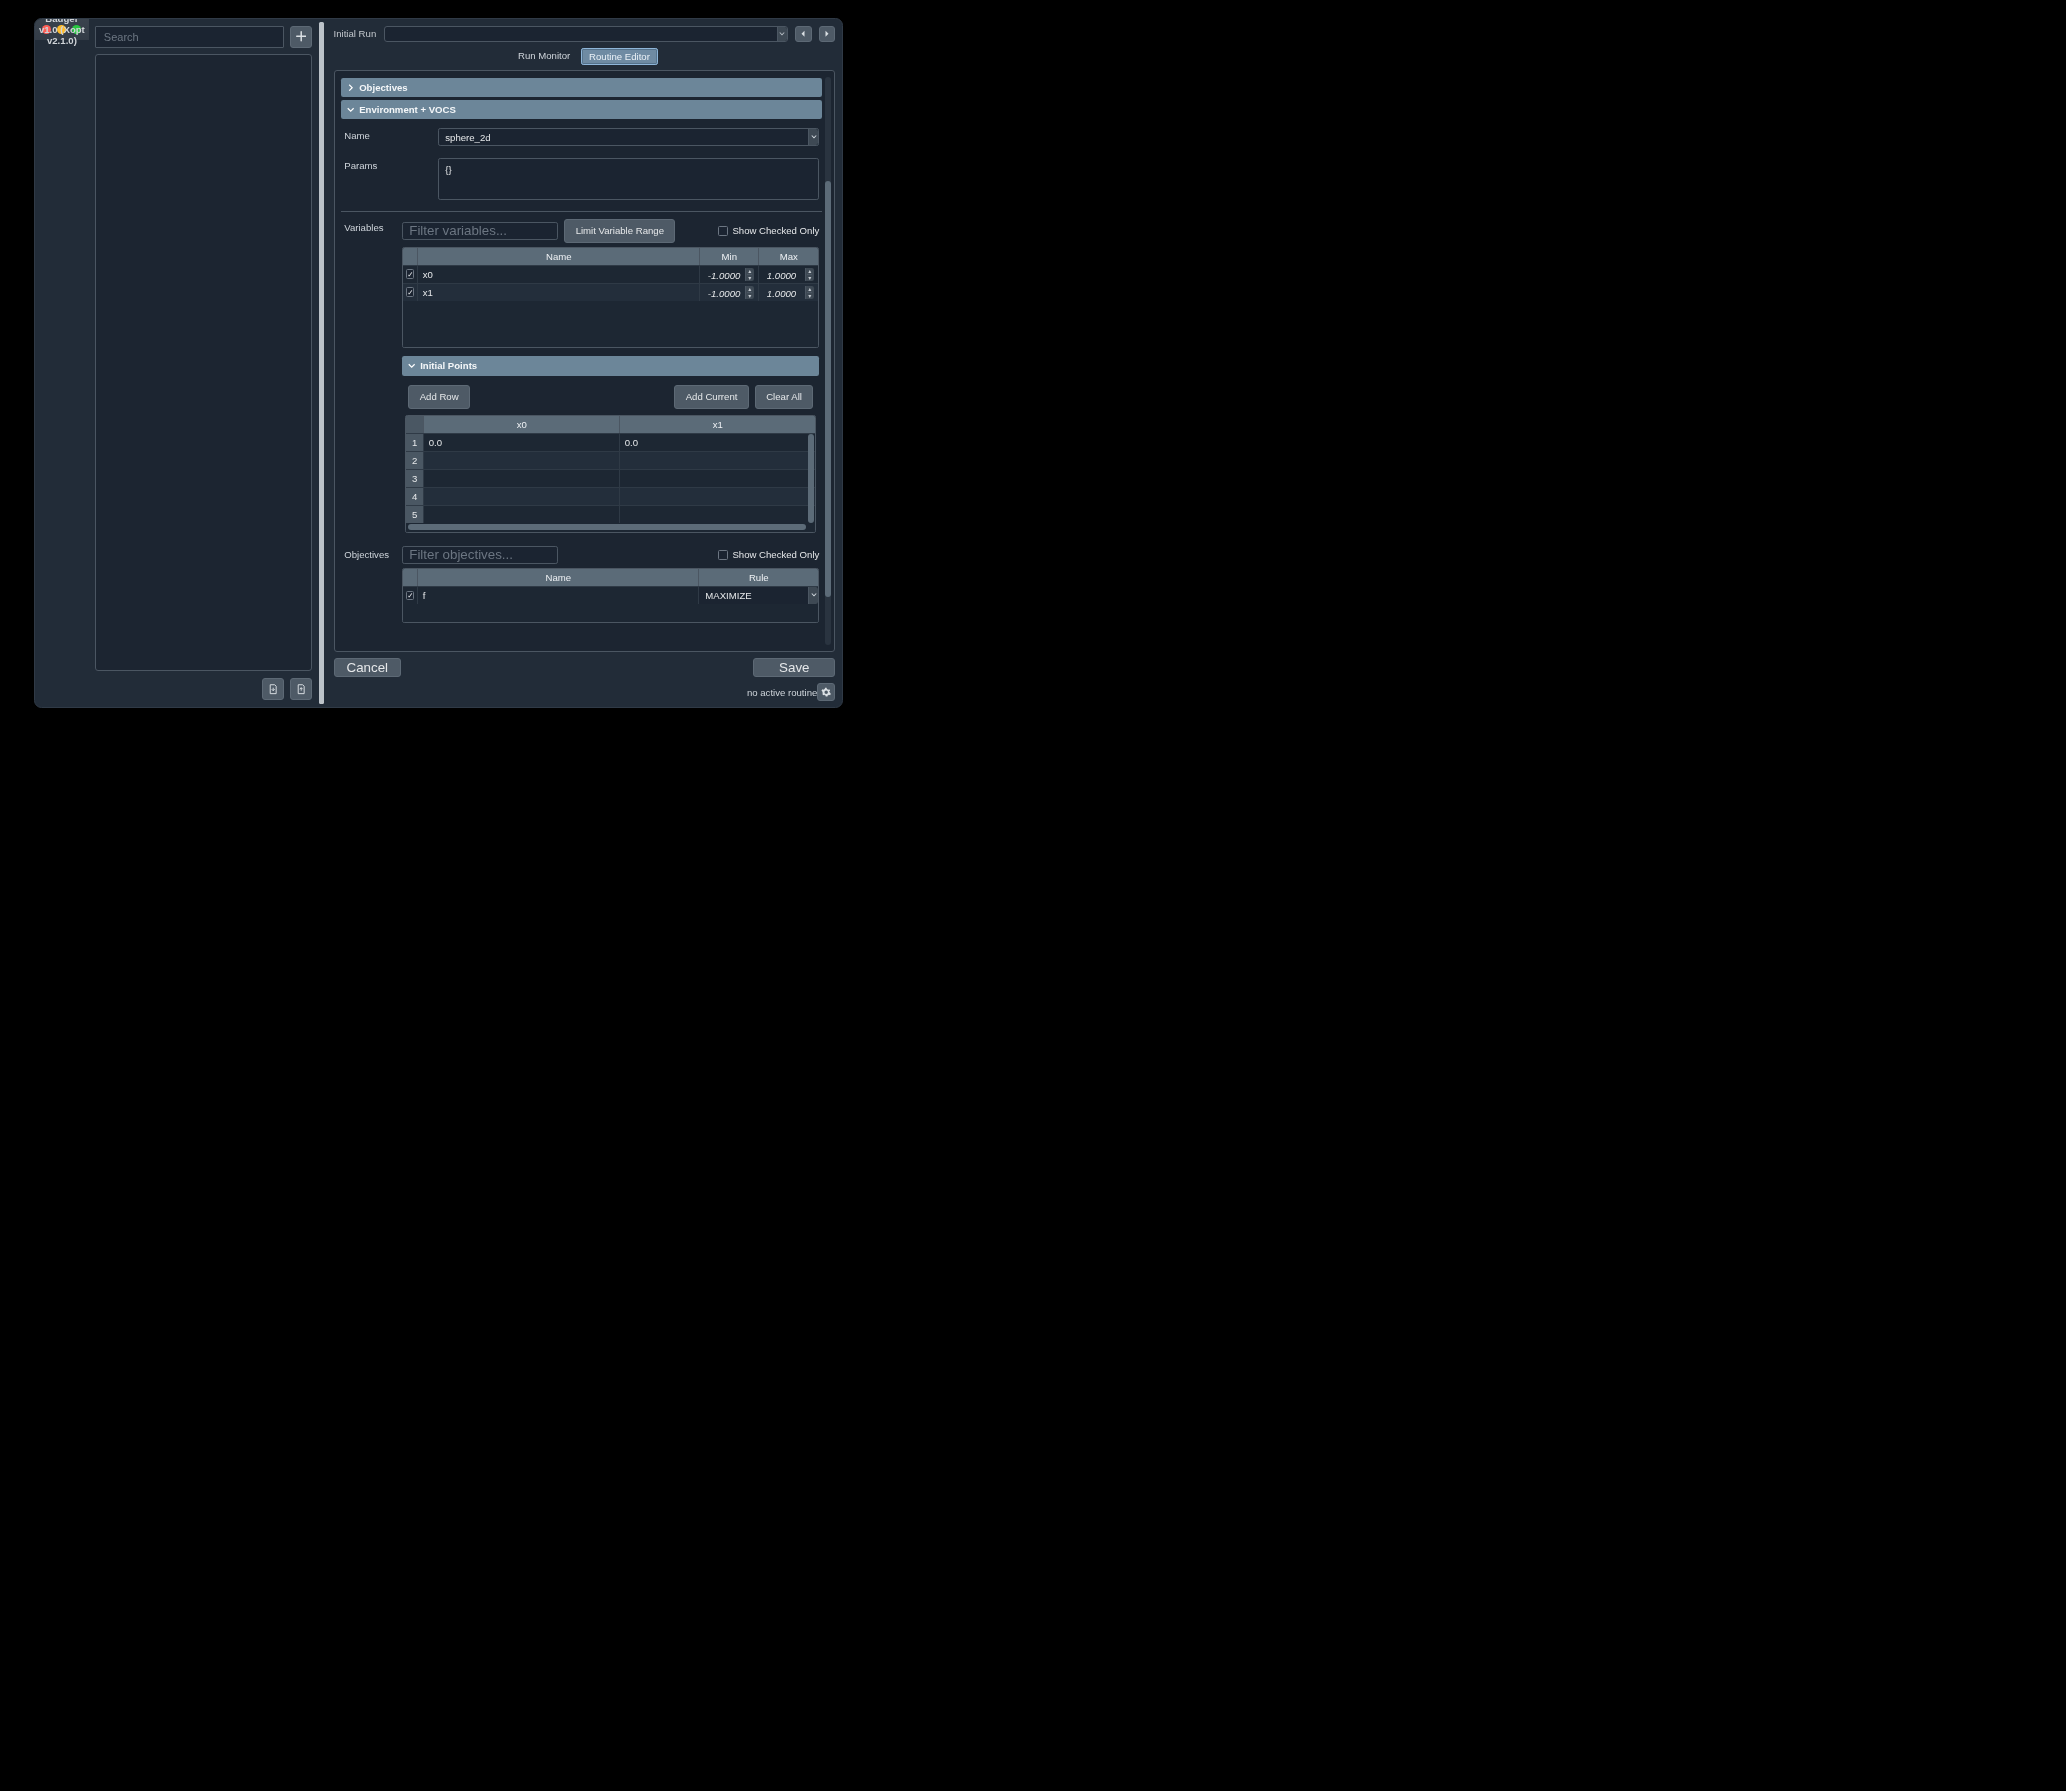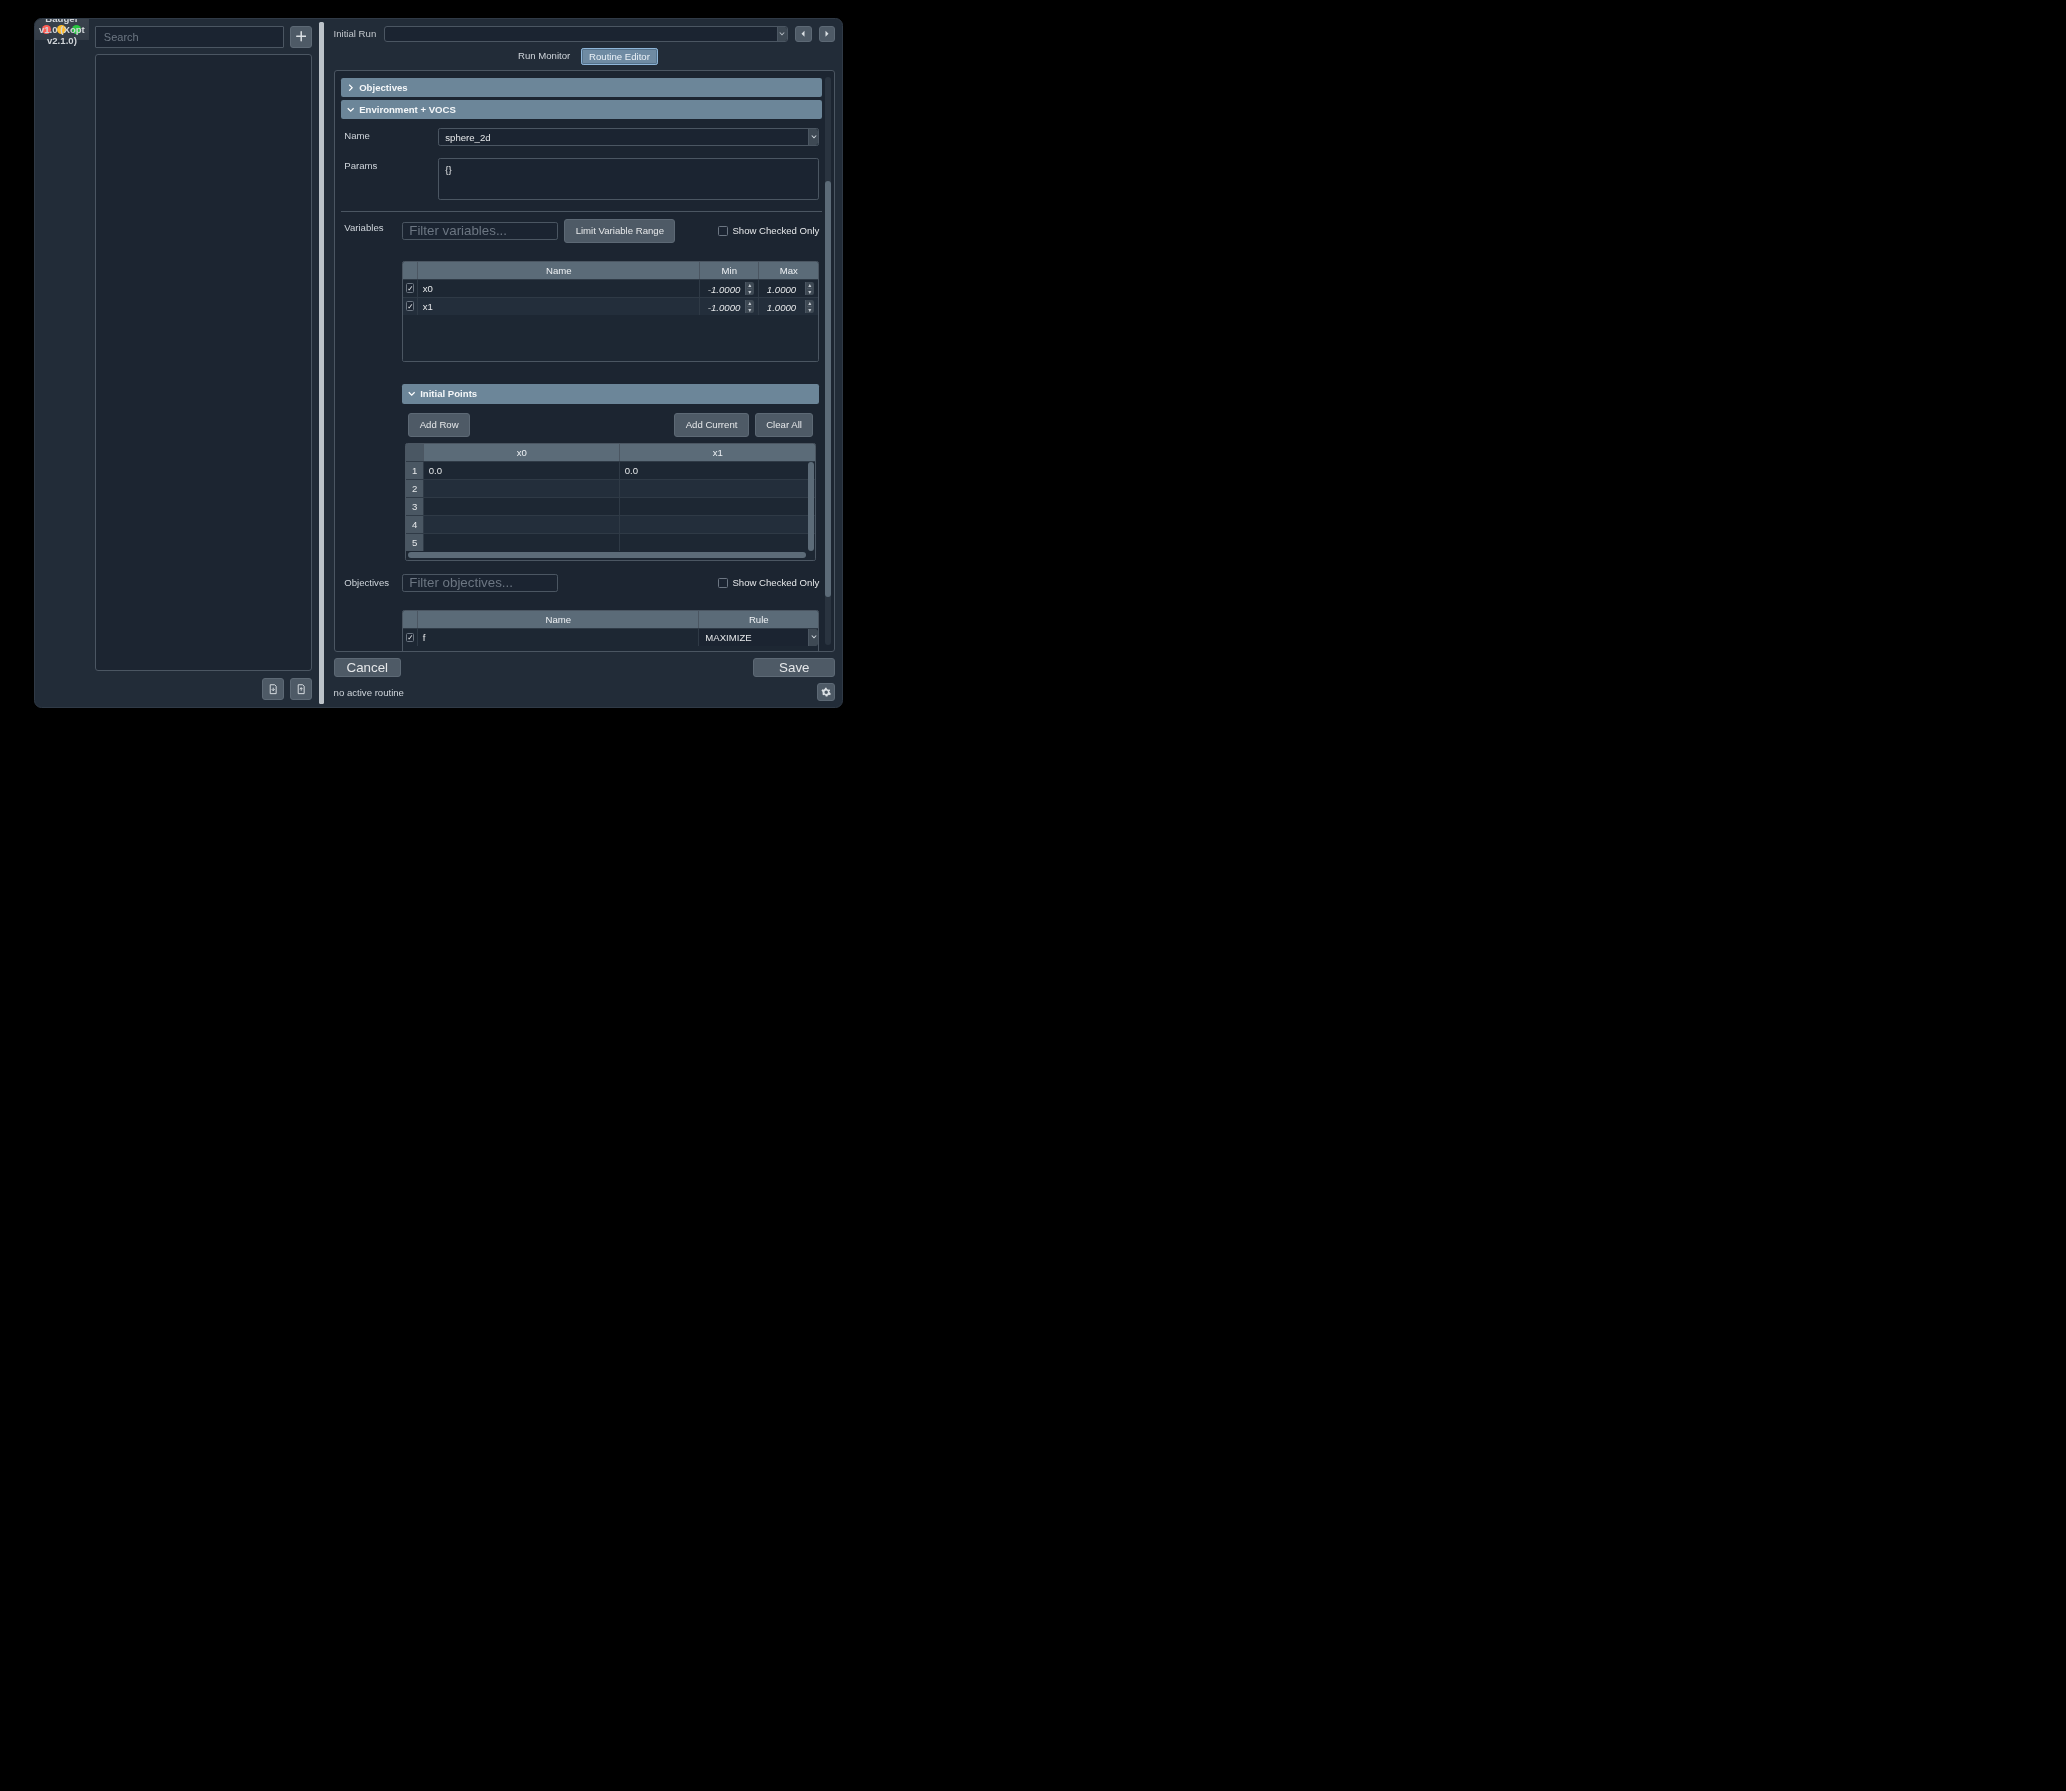--- a/index.html
+++ b/index.html
@@ -247,21 +247,21 @@
     display: flex;
     align-items: flex-start;
     padding: 0 3px;
     gap: 9px;
   }
   .var-row .flabel, .obj-row .flabel {
     width: 49px;
     color: #cfd5db;
     padding-top: 3px;
   }
-  .col { flex: 1; display: flex; flex-direction: column; gap: 18px; min-width: 0; }
+  .col { flex: 1; display: flex; flex-direction: column; gap: 4px; min-width: 0; }
   .toolbar { display: flex; align-items: center; gap: 6px; }
   .textin {
     height: 18px;
     border: 0.7px solid #4b5662;
     border-radius: 2.2px;
     background: #1b2431;
     padding: 0 6px;
     color: #e6e8ea;
     width: 156px;
   }
@@ -384,21 +384,21 @@
   }
   .savebtn { width: 82px; }
 
   .footer-row {
     display: flex;
     align-items: center;
     padding: 6px 0 0 0;
   }
   .footer-row .status {
     flex: 1;
-    text-align: left;
+    text-align: right;
     color: #cfd5db;
   }
   svg { display: block; }
 </style>
 </head>
 <body>
 
 <div class="window">
   <div class="titlebar">
     <div class="traffic">

